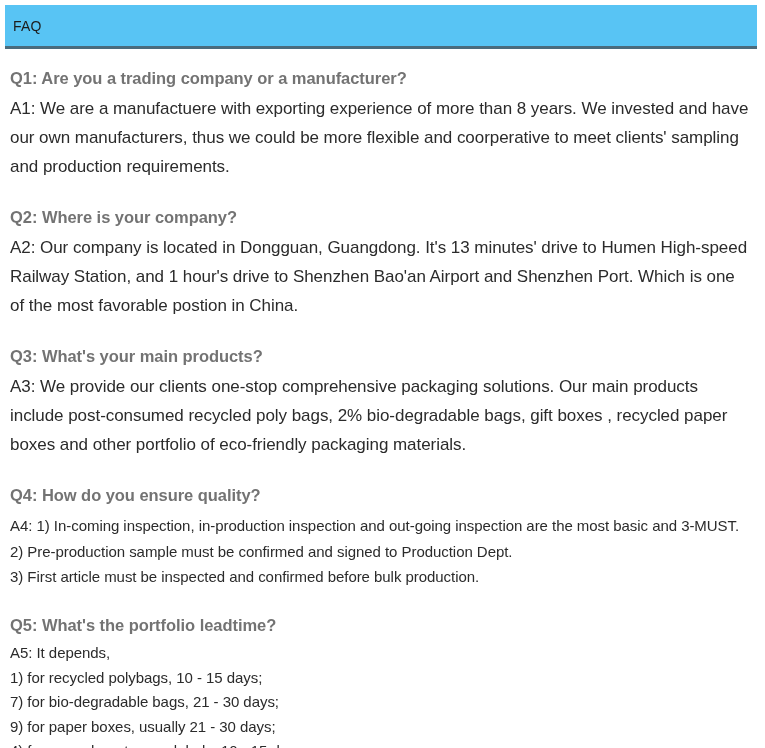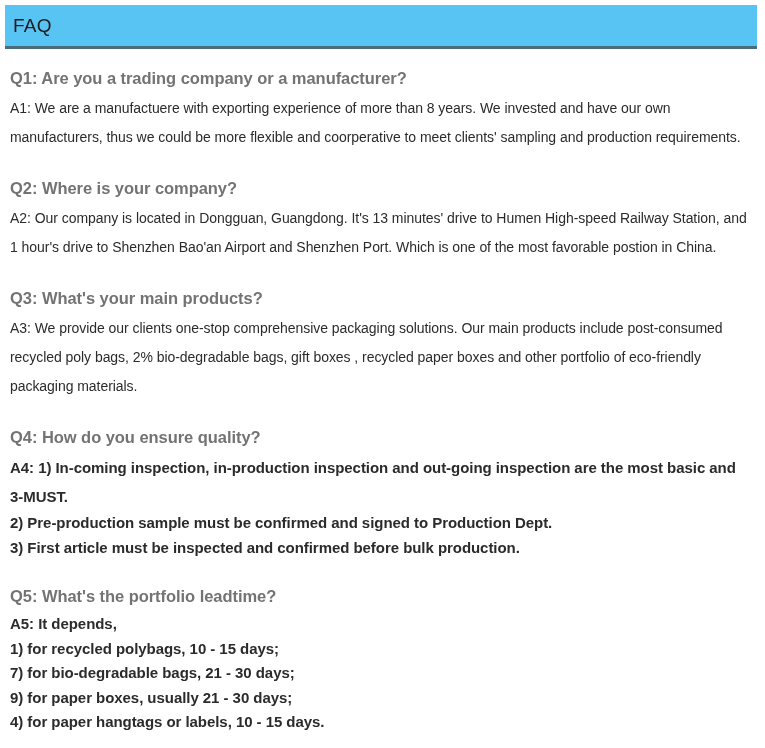--- a/index.html
+++ b/index.html
@@ -30,21 +30,21 @@
     width: 752px;
     height: 44px;
     background: #58c4f4;
     border-bottom: 3px solid #4a6b7c;
     box-sizing: border-box;
   }
   .faq-header-title {
     position: absolute;
     left: 8px;
     top: 8px;
-    font-size: 19px;
+    font-size: 14px;
     line-height: 26px;
     color: #1c1c1c;
     font-weight: 400;
     letter-spacing: 0.2px;
     white-space: nowrap;
   }
 
   
   .faq-body {
     position: absolute;
@@ -65,36 +65,35 @@
   .qa-question {
     font-size: 16.5px;
     font-weight: bold;
     color: #737373;
     line-height: 28px;
     margin: 0 0 2px 0;
     letter-spacing: -0.05px;
   }
 
   .qa-answer {
-    font-size: 14px;
+    font-size: 17px;
     color: #2b2b2b;
     line-height: 29px;
     margin: 0;
     letter-spacing: -0.05px;
     max-width: 745px;
   }
 
   .qa-lines {
     font-size: 15px;
     color: #2b2b2b;
     line-height: 24.5px;
     margin: 0;
     letter-spacing: -0.05px;
     max-width: 745px;
-    font-weight: bold;
   }
   .qa-lines .qa-line-wrap {
     line-height: 29px;
   }
   .qa-line {
     display: block;
   }
 </style>
 </head>
 <body>

